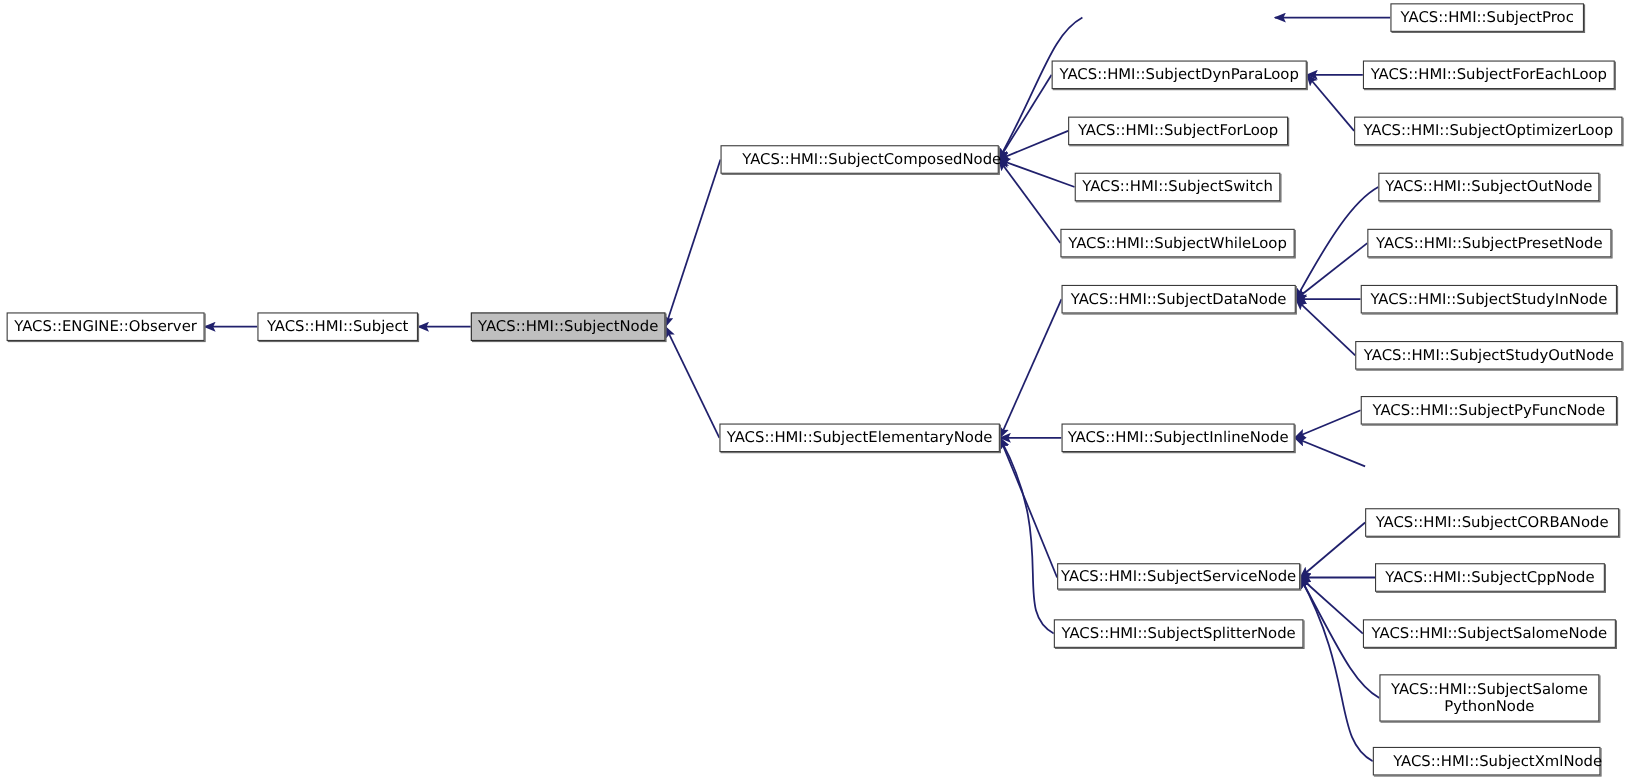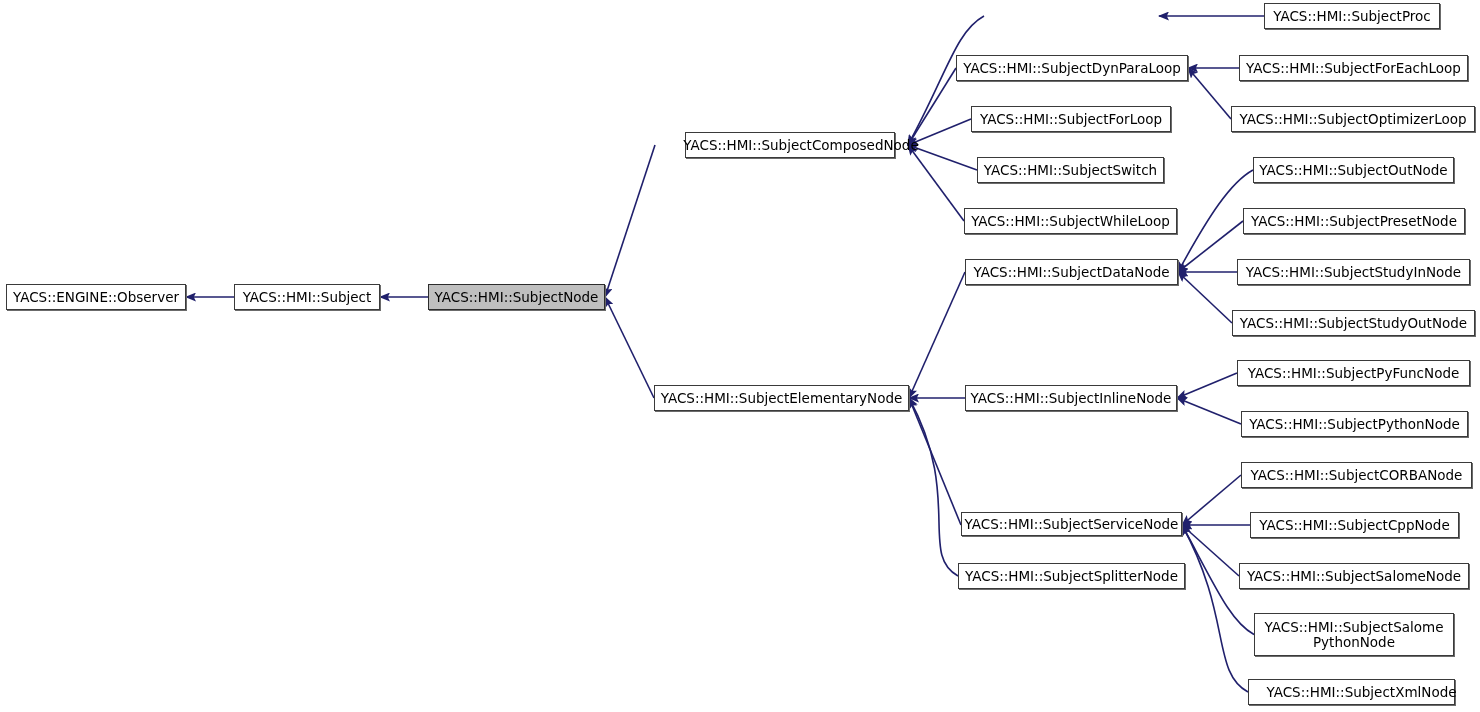--- a/index.html
+++ b/index.html
@@ -80,37 +80,36 @@
         <path d="M 1241 475 L 1182 525" marker-end="url(#arrowhead)"></path>
         <path d="M 1250 525 L 1182 525" marker-end="url(#arrowhead)"></path>
         <path d="M 1239 576 L 1182 525" marker-end="url(#arrowhead)"></path>
         <path d="M 1254 634.5 C 1229.91 621.36, 1214.85 585.225, 1182 525" marker-end="url(#arrowhead)"></path>
         <path d="M 1248 692 C 1211.26 671.96, 1232.1 616.85, 1182 525" marker-end="url(#arrowhead)"></path>
       </g>
   </svg>
 <div class="node" style="left: 6px; top: 284px; width: 180px; height: 26px;">YACS::ENGINE::Observer</div>
     <div class="node" style="left: 234px; top: 284px; width: 146px; height: 26px;">YACS::HMI::Subject</div>
     <div class="node current" style="left: 428px; top: 284px; width: 177px; height: 26px;">YACS::HMI::SubjectNode</div>
-    <div class="node" style="left: 685px; top: 132px; width: 210px; height: 26px; padding-left: 22px;">YACS::HMI::SubjectComposedNode</div>
+    <div class="node" style="left: 655px; top: 132px; width: 253px; height: 26px; padding-left: 22px;">YACS::HMI::SubjectComposedNode</div>
     <div class="node" style="left: 654px; top: 385px; width: 255px; height: 26px;">YACS::HMI::SubjectElementaryNode</div>
     <div class="node" style="left: 1264px; top: 3px; width: 176px; height: 26px;">YACS::HMI::SubjectProc</div>
     <div class="node" style="left: 956px; top: 55px; width: 232px; height: 26px;">YACS::HMI::SubjectDynParaLoop</div>
     <div class="node" style="left: 1239px; top: 55px; width: 229px; height: 26px;">YACS::HMI::SubjectForEachLoop</div>
     <div class="node" style="left: 971px; top: 106px; width: 200px; height: 26px;">YACS::HMI::SubjectForLoop</div>
     <div class="node" style="left: 1231px; top: 106px; width: 244px; height: 26px;">YACS::HMI::SubjectOptimizerLoop</div>
     <div class="node" style="left: 977px; top: 157px; width: 187px; height: 26px;">YACS::HMI::SubjectSwitch</div>
     <div class="node" style="left: 1253px; top: 157px; width: 201px; height: 26px;">YACS::HMI::SubjectOutNode</div>
     <div class="node" style="left: 964px; top: 208px; width: 213px; height: 26px;">YACS::HMI::SubjectWhileLoop</div>
     <div class="node" style="left: 1243px; top: 208px; width: 222px; height: 26px;">YACS::HMI::SubjectPresetNode</div>
     <div class="node" style="left: 965px; top: 259px; width: 213px; height: 26px;">YACS::HMI::SubjectDataNode</div>
     <div class="node" style="left: 1237px; top: 259px; width: 233px; height: 26px;">YACS::HMI::SubjectStudyInNode</div>
     <div class="node" style="left: 1232px; top: 310px; width: 243px; height: 26px;">YACS::HMI::SubjectStudyOutNode</div>
     <div class="node" style="left: 1237px; top: 360px; width: 233px; height: 26px;">YACS::HMI::SubjectPyFuncNode</div>
     <div class="node" style="left: 965px; top: 385px; width: 212px; height: 26px;">YACS::HMI::SubjectInlineNode</div>
-    <div class="node" style="left: 1241px; top: 411px; width: 227px; height: 26px;">YACS::HMI::SubjectPythonNode</div>
     <div class="node" style="left: 1241px; top: 462px; width: 231px; height: 26px;">YACS::HMI::SubjectCORBANode</div>
     <div class="node" style="left: 961px; top: 512px; width: 221px; height: 24px;">YACS::HMI::SubjectServiceNode</div>
     <div class="node" style="left: 1250px; top: 512px; width: 209px; height: 26px;">YACS::HMI::SubjectCppNode</div>
     <div class="node" style="left: 958px; top: 563px; width: 227px; height: 26px;">YACS::HMI::SubjectSplitterNode</div>
     <div class="node" style="left: 1239px; top: 563px; width: 230px; height: 26px;">YACS::HMI::SubjectSalomeNode</div>
     <div class="node" style="left: 1254px; top: 613px; width: 200px; height: 43px;">YACS::HMI::SubjectSalome
 PythonNode</div>
     <div class="node" style="left: 1248px; top: 679px; width: 207px; height: 26px; padding-left: 20px;">YACS::HMI::SubjectXmlNode</div>
   </div>
 

